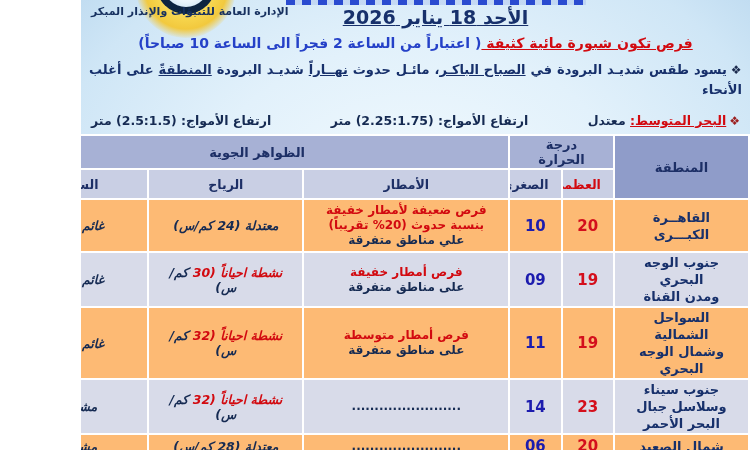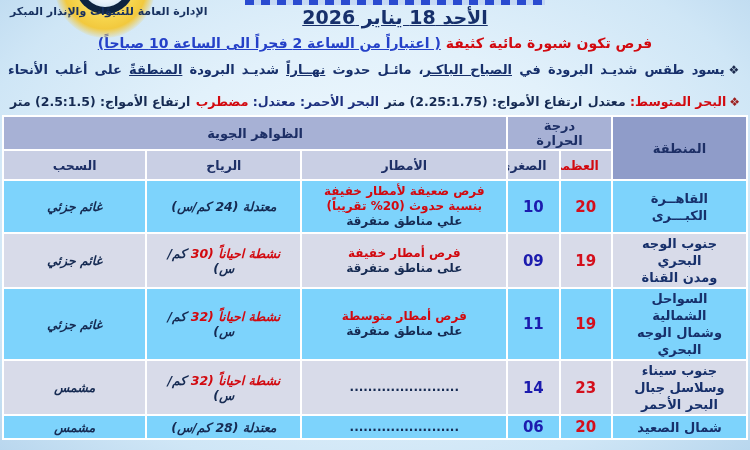--- a/index.html
+++ b/index.html
@@ -1,59 +1,59 @@
 <!DOCTYPE html>
 <html lang="ar" dir="rtl"><head>
 <meta charset="utf-8">
 <style>
   html,body{margin:0;padding:0;}
   body{font-family:"DejaVu Sans",sans-serif;}
   .screen{
-    position:relative;width:750px;height:450px;overflow:hidden;
+    position:relative;width:669px;height:450px;overflow:hidden;
     background:radial-gradient(ellipse at 50% 45%, #f2fafe 0%, #e2f1fb 45%, #cfe6f6 78%, #b9d7ee 100%);
     direction:rtl;color:#16305f;
   }
   
   .logo{position:absolute;top:0;left:40px;width:130px;height:40px;pointer-events:none;}
   .logo-glow{position:absolute;left:15px;top:-62px;width:100px;height:100px;border-radius:50%;
     background:radial-gradient(circle,#fdf4b0 0%,#f6d34a 45%,#f2c93e 58%,rgba(242,201,62,0) 72%);}
   .logo-ring{position:absolute;left:35px;top:-46px;width:60px;height:60px;border-radius:50%;
     background:#0d2440;}
   .logo-core{position:absolute;left:42px;top:-39px;width:46px;height:46px;border-radius:50%;
     background:radial-gradient(circle,#ffffff 0%,#eaf4fb 55%,#bcd9ee 100%);}
   
   .dept{position:absolute;top:5px;left:10px;direction:rtl;font-size:11px;font-weight:bold;color:#16305f;}
   .title-wrap{padding-top:0;text-align:center;padding-left:40px;}
   .clipped-line{height:5px;width:300px;margin:0 auto;
     background:repeating-linear-gradient(90deg,#2a4bd0 0 9px, rgba(42,75,208,.12) 9px 16px);}
   .date-title{display:inline-block;font-size:19px;font-weight:bold;color:#17306b;
     text-decoration:underline;margin-top:1px;}
   
   .fog{margin-top:5px;text-align:center;font-weight:bold;font-size:14px;line-height:20px;color:#152a52;}
-  .red{color:#d20a10;}
-  .blue-u{color:#2541c8;text-decoration:underline;}
+  .red{color:#d20a10;text-decoration:underline;}
+  .blue-u{color:#2541c8;}
   .red-u{color:#d20a10;text-decoration:underline;}
   .u{text-decoration:underline;}
   .cold{margin:7px 8px 0 8px;font-weight:bold;font-size:13px;line-height:19px;color:#17306b;}
   .cold-l1{text-align:justify;text-align-last:justify;}
   .cold-l2{text-align:center;}
   .bullet{color:#1b2a4e;margin-left:4px;font-size:12px;}
   .sea{display:flex;justify-content:space-between;align-items:center;
     margin:14px 10px 0 10px;font-weight:bold;font-size:12.5px;color:#152a52;white-space:nowrap;}
   .sea .bullet-red{color:#9c1f1f;font-size:12px;margin-left:3px;}
   .sea .navy{color:#1c2f7e;}
   
   table{border-collapse:separate;border-spacing:2px;table-layout:fixed;
     width:746px;margin:6px auto 0 auto;background:#ffffff;}
   td{vertical-align:middle;text-align:center;padding:1px 12px;overflow:hidden;}
   .hd1{background:#a7b1d5;color:#1d2f66;font-weight:bold;font-size:13px;height:21px;}
   .hd-region{background:#8f9cc9;color:#1d2f66;font-weight:bold;font-size:13px;}
   .hd2{background:#c9cfe4;font-weight:bold;font-size:12.5px;height:26px;color:#1d2f66;}
   .hd2.max{color:#d20a10;}
-  tr.odd td{background:#7dd3fc;}
+  tr.odd td{background:#fdba74;}
   tr.even td{background:#d8dbe9;}
   td.region{font-weight:bold;font-size:13px;line-height:17px;white-space:pre-line;color:#17306b;}
   td.tmax{color:#d40f1c;font-weight:bold;font-size:15px;}
   td.tmin{color:#1c1cae;font-weight:bold;font-size:15px;}
   td.rain{font-weight:bold;font-size:12px;line-height:15px;}
   td.rain .rain-red{display:block;color:#d20a10;white-space:pre-line;}
   td.rain .rain-red:empty{display:none;}
   td.rain .rain-dark{display:block;color:#152a52;}
   td.wind,td.clouds{font-weight:bold;font-size:12.5px;color:#152a52;font-style:italic;}
   td.wind .wind-red{color:#d20a10;}
@@ -82,21 +82,20 @@
     <div><span class="red">فرص تكون شبورة مائية كثيفة </span><span class="blue-u">( اعتباراً من الساعة 2 فجراً الى  الساعة 10 صباحاً)</span></div>
   </div>
 
   <div class="cold">
     <div class="cold-l1"><span class="bullet">❖</span><span>يسود طقس شديـد البرودة في </span><span class="u">الصباح الباكـر</span><span>، مائـل حدوث </span><span class="u">نهــاراً</span><span> شديـد البرودة </span><span class="u">المنطقةً</span><span> على أغلب الأنحاء</span></div>
   </div>
 
   <div class="sea">
     <span><span class="bullet-red">❖</span><span class="red">البحر المتوسط:</span><span> معتدل</span></span>
     <span>ارتفاع الأمواج: (2.25:1.75) متر</span>
-    <span><span class="navy">البحر الأحمر: معتدل:</span><span class="red"> مضطرب</span></span>
     <span>ارتفاع الأمواج: (2.5:1.5) متر</span>
   </div>
 
   <table>
     <colgroup>
       <col style="width:132px">
         <col style="width:50px">
         <col style="width:50px">
       <col style="width:202px">
         <col style="width:152px">

